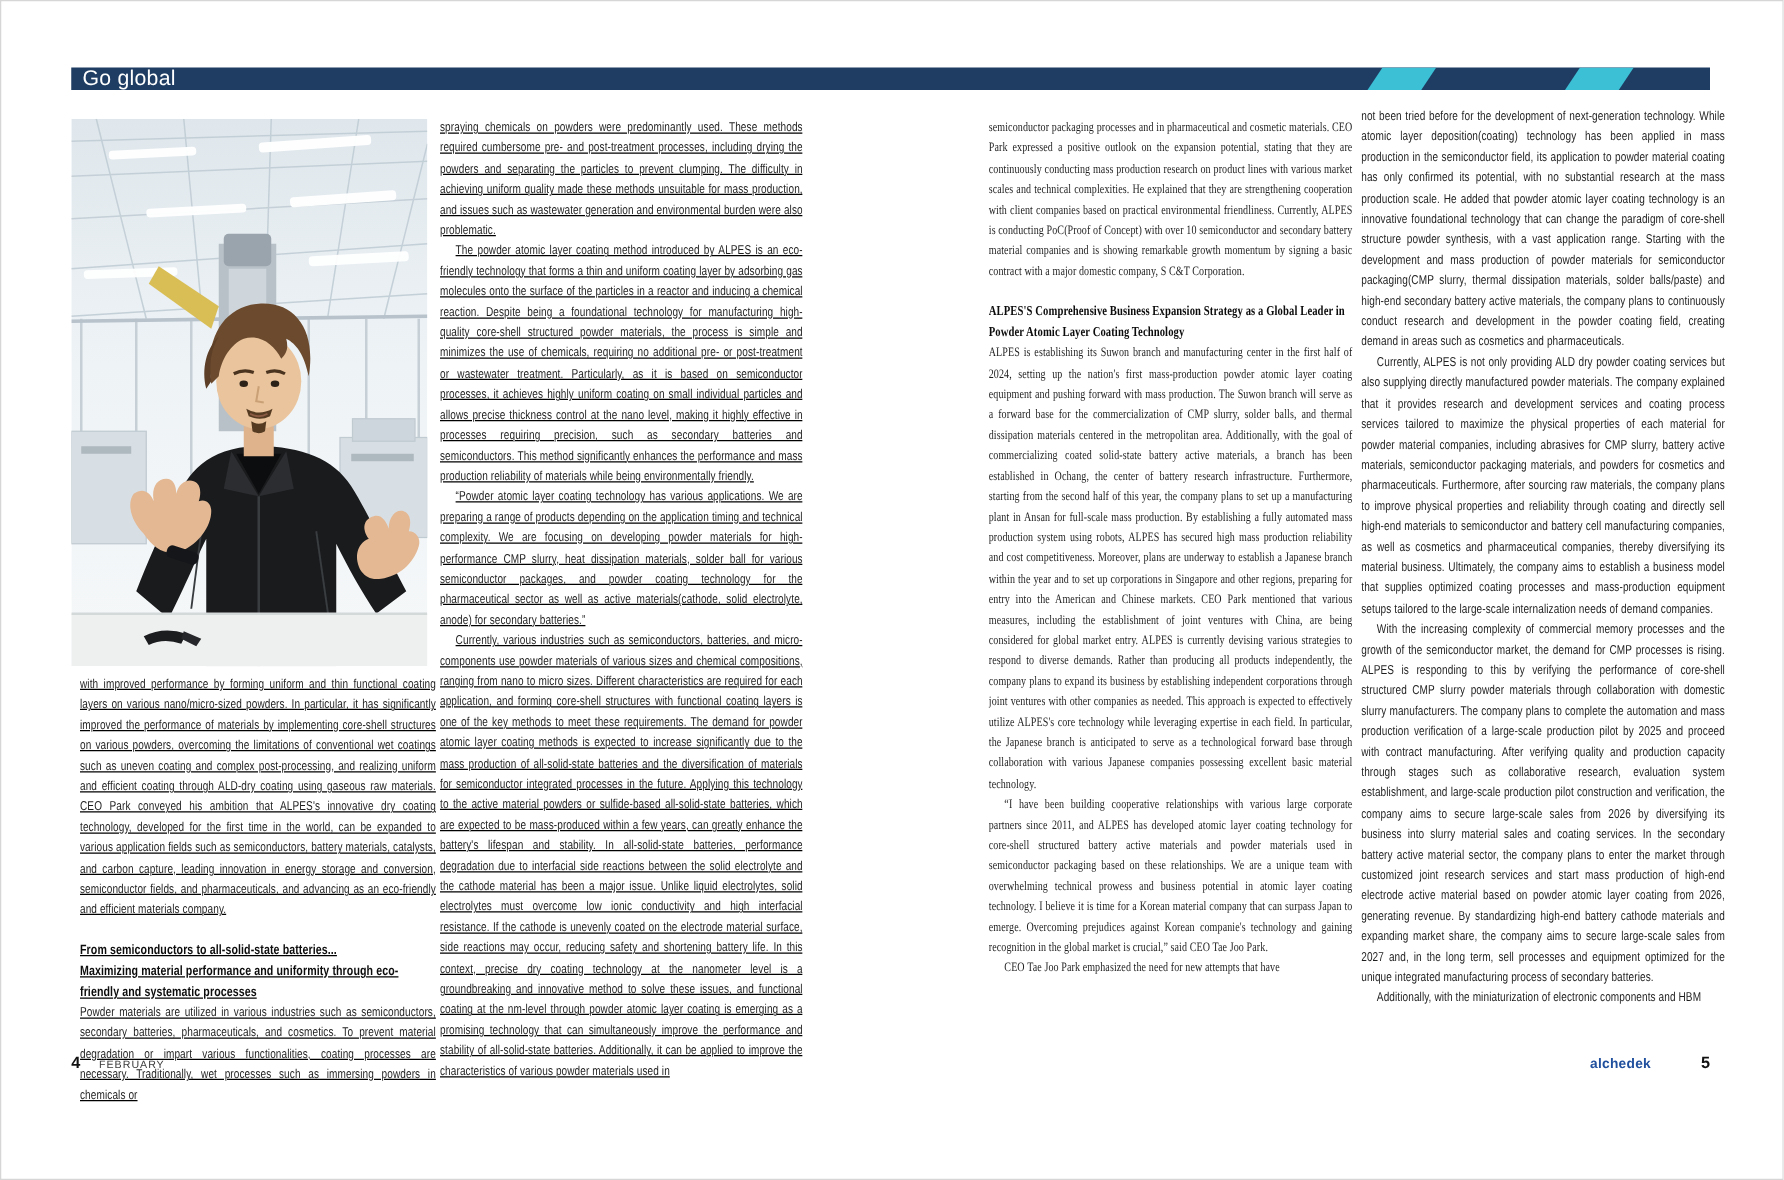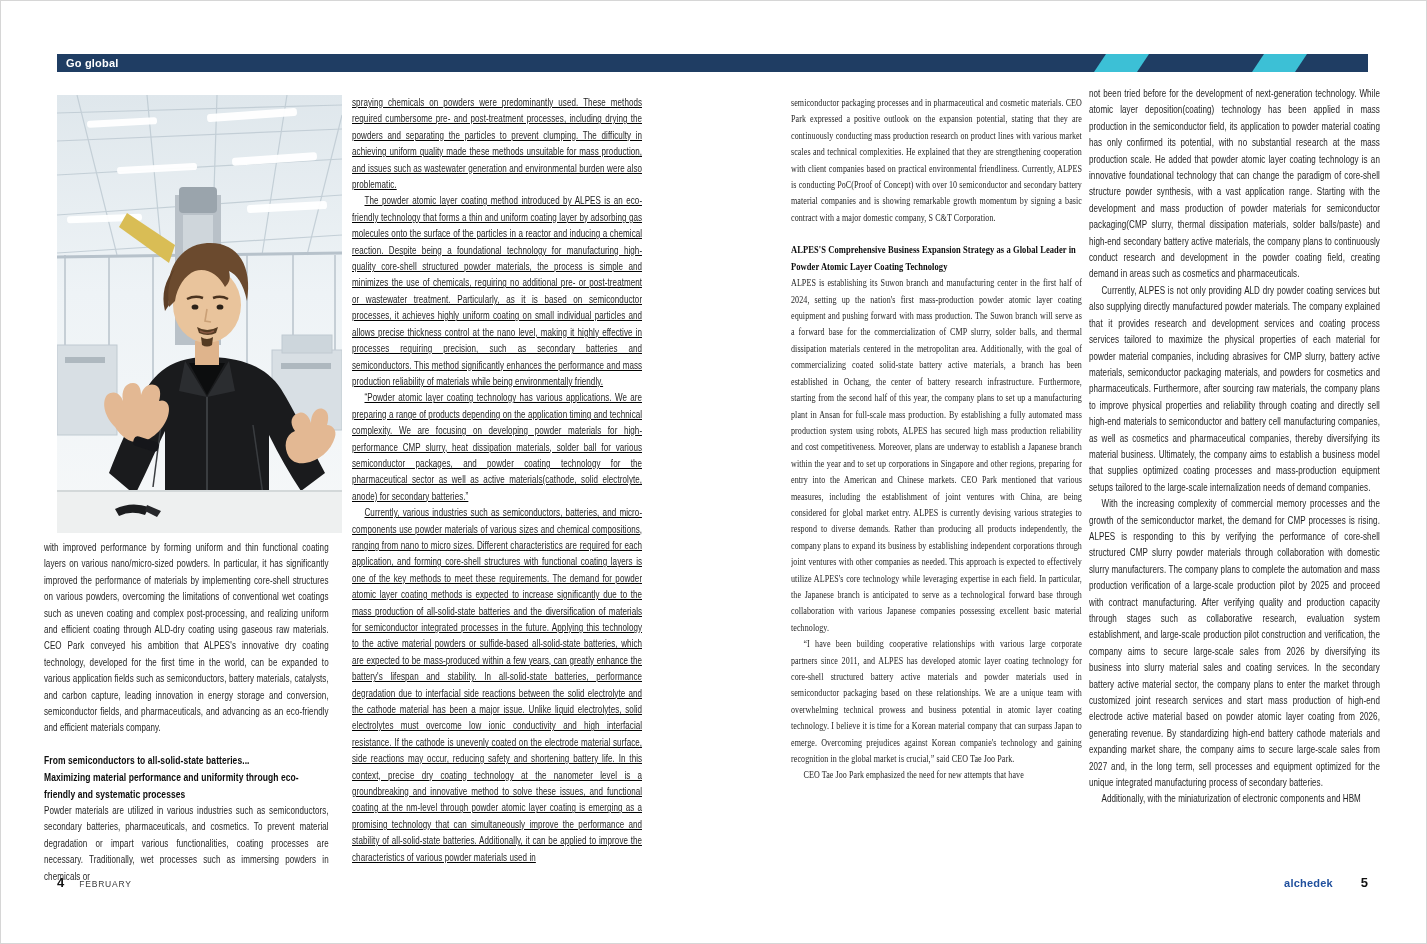--- a/index.html
+++ b/index.html
@@ -4,50 +4,50 @@
 <style>
   html,body{margin:0;padding:0;background:#ffffff;}
   .spread{
     position:relative;width:1427px;height:944px;background:#ffffff;
     box-shadow:inset 0 0 0 1px #d6d6d6;
     font-family:"Liberation Sans",sans-serif;overflow:hidden;
   }
   .header-bar{position:absolute;left:57px;top:54px;width:1311px;height:18px;}
   .header-label{
     position:absolute;left:9px;top:0;line-height:18px;color:#ffffff;
-    font-size:11px;font-weight:bold;letter-spacing:0.2px;
+    font-size:17px;font-weight:normal;letter-spacing:0.2px;
   }
   .header-deco{position:absolute;right:0;top:0;height:18px;width:330px;display:block;}
   .photo{position:absolute;left:57px;top:95px;width:285px;height:438px;overflow:hidden;}
   .photo svg{display:block;}
   .col{position:absolute;overflow:hidden;}
-  .col1{left:44px;top:540px;width:285px;height:348px;}
+  .col1{left:64px;top:540px;width:285px;height:348px;text-decoration:underline;}
   .col2{left:352px;top:95px;width:290px;height:793px;text-decoration:underline;}
   .col3{left:791px;top:95px;width:291px;height:793px;font-family:Liberation Serif, serif;}
   .col4{left:1089px;top:86px;width:291px;height:793px;}
   .col-inner{transform:scaleX(0.78);transform-origin:0 0;}
   .col1 .col-inner{width:365px;}
   .col2 .col-inner{width:372px;}
   .col3 .col-inner,.col4 .col-inner{width:373px;}
   .blk-p{
     margin:0;font-size:10.3px;line-height:16.4px;text-align:justify;
     color:#1e1e1e;letter-spacing:0.1px;
   }
   .blk-p.ind{text-indent:16px;}
   .blk-h{
     margin:15px 0 0 0;font-size:10.9px;line-height:17px;font-weight:bold;
     color:#0c0c0c;text-align:left;letter-spacing:0.1px;
   }
   .blk-h + .blk-h{margin-top:0;}
-  .footer{position:absolute;top:873px;height:20px;}
+  .footer{position:absolute;top:841px;height:20px;}
   .footer-left{left:57px;}
   .footer-right{right:59px;text-align:right;}
   .page-num{font-size:13px;font-weight:bold;color:#111;vertical-align:baseline;}
   .footer-label{font-size:8.5px;color:#3a3a3a;letter-spacing:0.8px;margin-left:15px;}
-  .brand{font-size:11px;font-weight:bold;color:#1f4f9d;margin-right:28px;letter-spacing:0.2px;}
+  .brand{font-size:11px;font-weight:bold;color:#1f4f9d;margin-right:40px;letter-spacing:0.2px;}
 </style>
 </head>
 <body>
 
 <div class="spread">
 
   <div class="header-bar" style="background-color: rgb(31, 61, 99);">
     <span class="header-label">Go global</span>
     <svg class="header-deco" viewBox="0 0 330 18" preserveAspectRatio="none">
       <polygon points="68,0 111,0 99,18 56,18" fill="#3cc0d6"></polygon>

